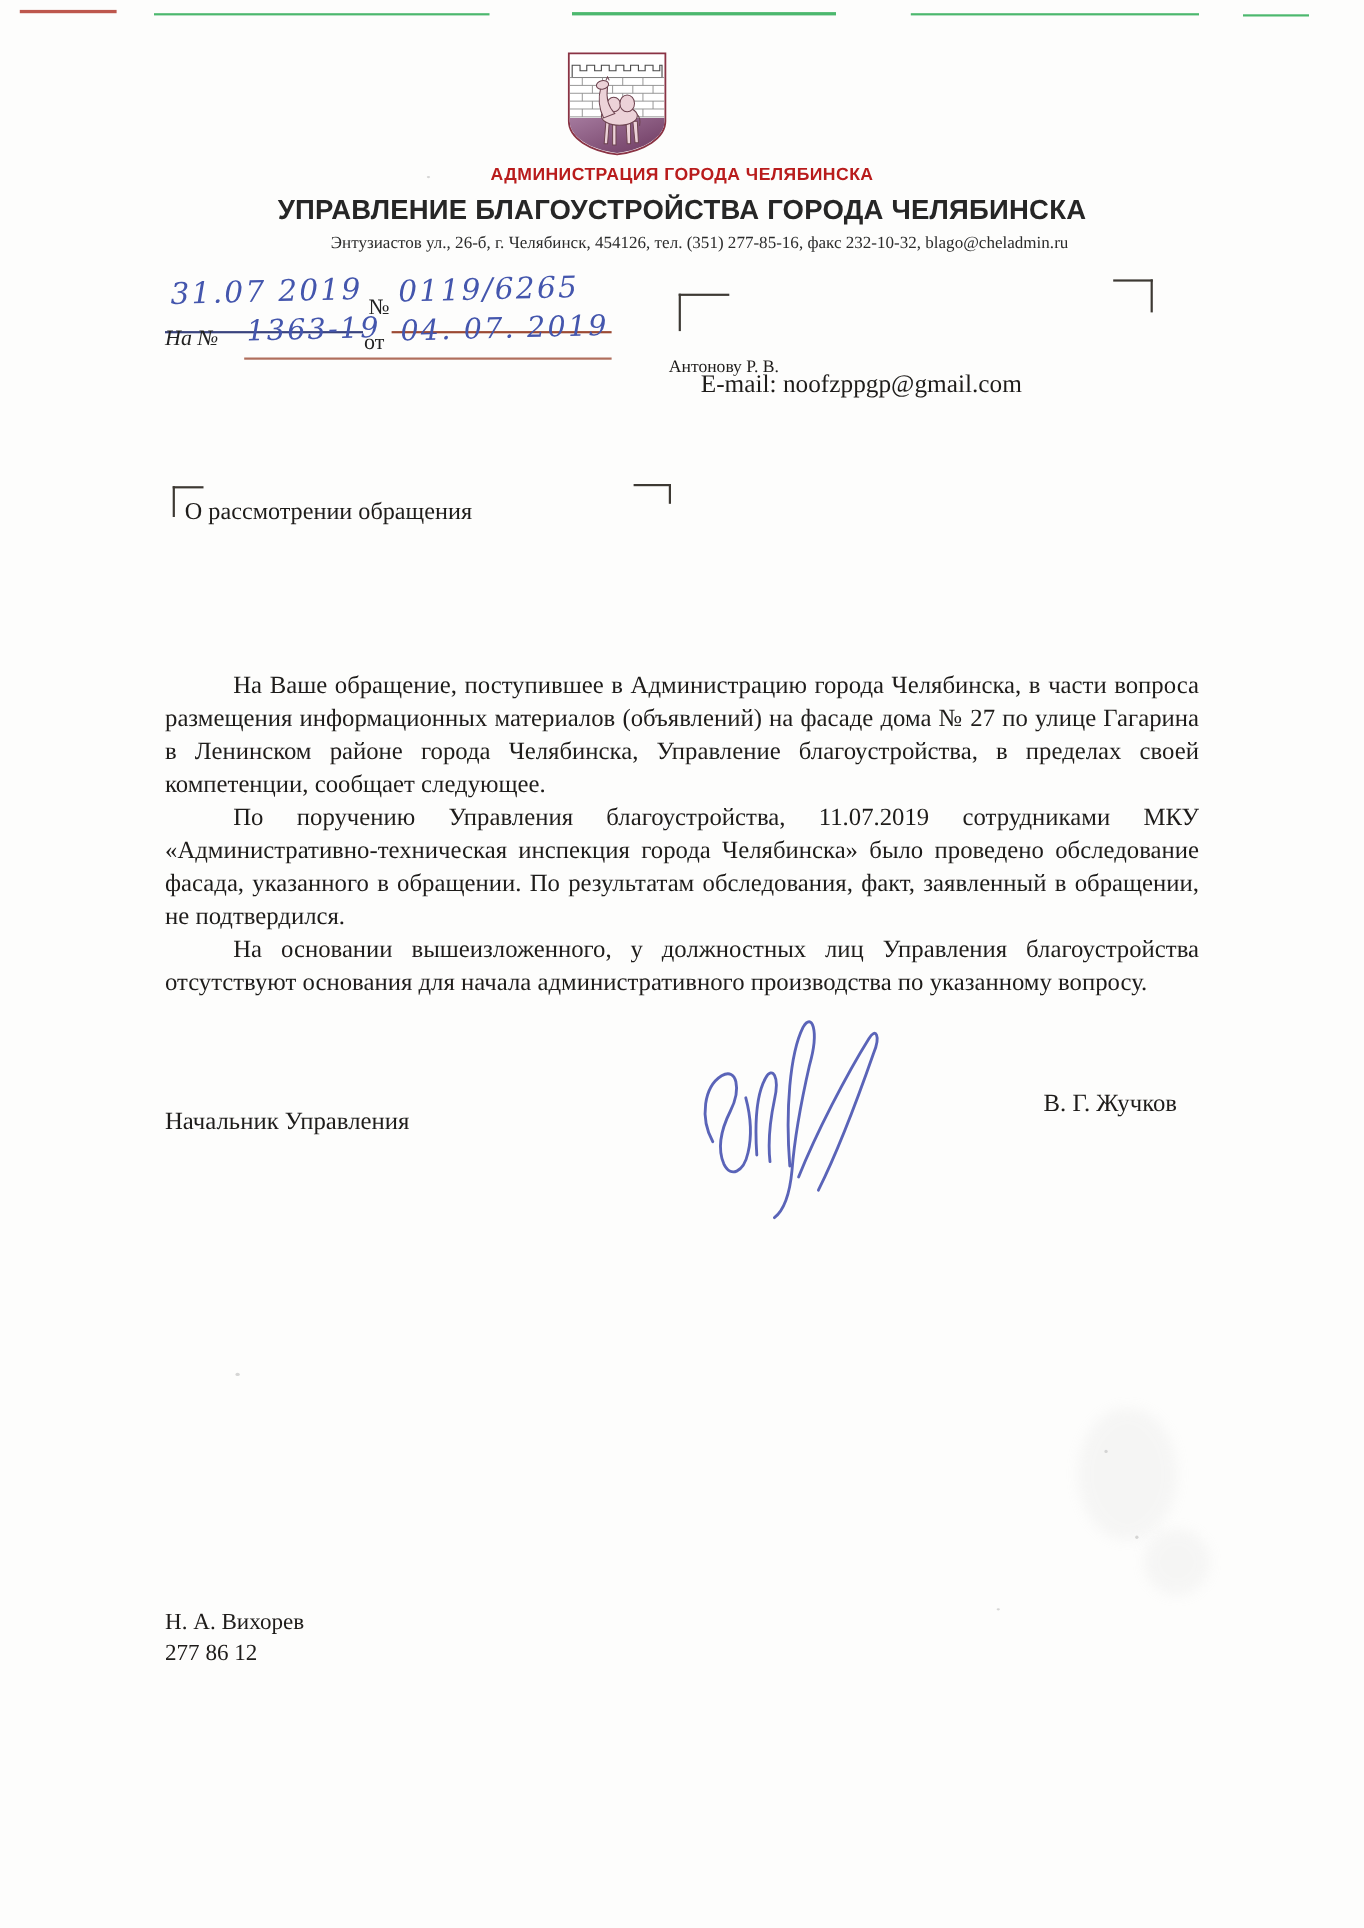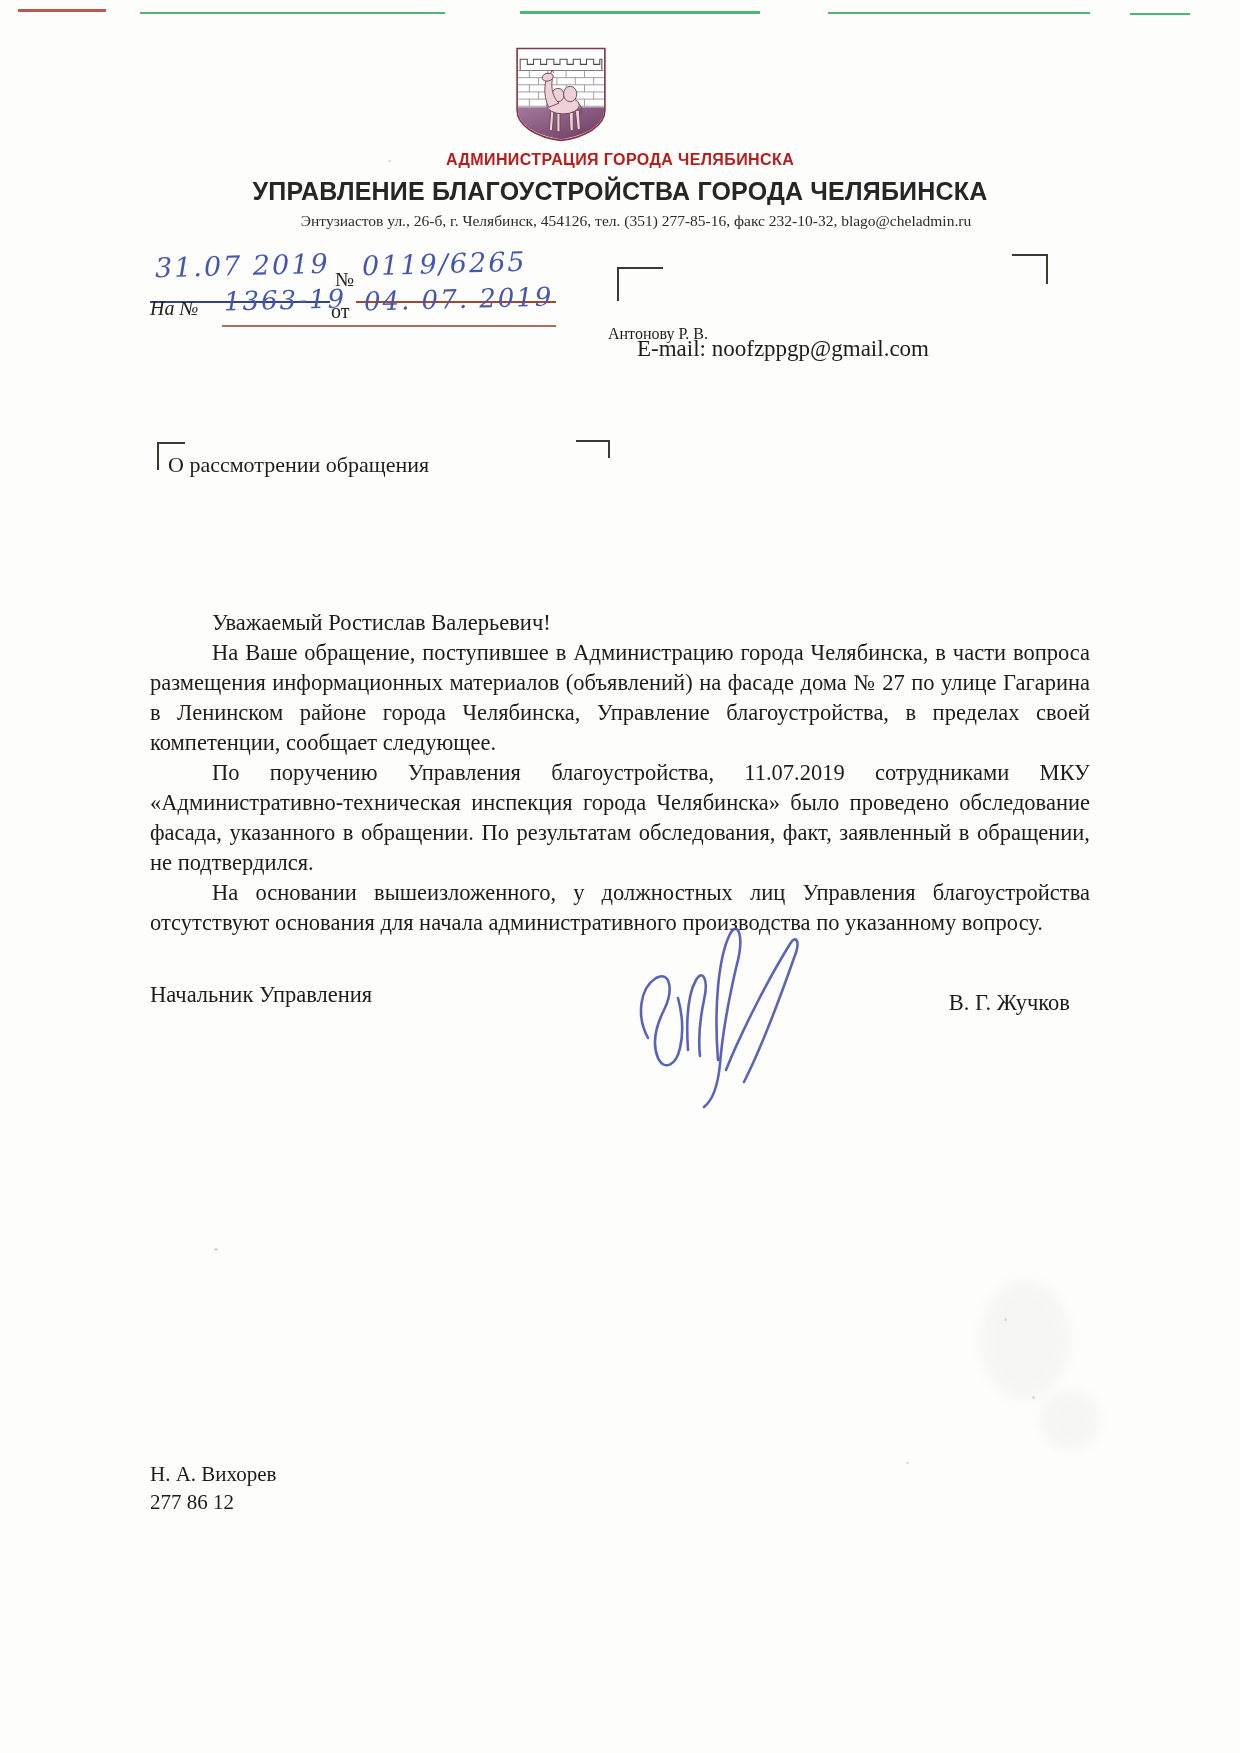--- a/index.html
+++ b/index.html
@@ -41,21 +41,21 @@
   .addressee-name{position:absolute;left:608px;top:278px;font-size:16px;margin-top:47px;}
   .addressee-email{position:absolute;left:637px;top:336px;font-size:23px;}
   
   .subject{position:absolute;left:168px;top:452px;font-size:22px;}
   
   .body-block{position:absolute;left:150px;top:608px;width:940px;}
   .salutation{text-align:center;font-size:23px;margin:0 0 16px 0;}
   .body-block p{font-size:22.5px;line-height:30px;text-align:justify;
     text-indent:62px;margin:0;}
   
-  .sig-position{position:absolute;left:150px;top:982px;font-size:22.5px;}
+  .sig-position{position:absolute;left:150px;top:1006px;font-size:22.5px;}
   .sig-name{position:absolute;left:905px;top:990px;width:165px;text-align:right;font-size:22.5px;}
   .sig-ink{position:absolute;left:618px;top:918px;width:205px;height:195px;}
   
   .exec-name{position:absolute;left:150px;top:1462px;font-size:21px;text-align:right;}
   .exec-phone{position:absolute;left:150px;top:1490px;font-size:21px;}
 </style>
 </head>
 <body>
 
 <div class="page">
@@ -146,21 +146,20 @@
 
   <div class="corner c-tl" style="left:617px;top:267px;width:44px;height:32px;"></div>
   <div class="addressee-name">Антонову Р. В.</div>
   <div class="addressee-email">E-mail: noofzppgp@gmail.com</div>
 
   <div class="corner c-tl" style="left:157px;top:442px;width:26px;height:26px;"></div>
   <div class="corner c-tr" style="left:576px;top:440px;width:32px;height:16px;"></div>
   <div class="subject">О рассмотрении обращения</div>
 
   <div class="body-block">
-    <p class="salutation">Уважаемый Ростислав Валерьевич!</p>
     <p>На Ваше обращение, поступившее в Администрацию города Челябинска, в части вопроса размещения информационных материалов (объявлений) на фасаде дома № 27 по улице Гагарина в Ленинском районе города Челябинска, Управление благоустройства, в пределах своей компетенции, сообщает следующее.</p>
     <p>По поручению Управления благоустройства, 11.07.2019 сотрудниками МКУ «Административно-техническая инспекция города Челябинска» было проведено обследование фасада, указанного в обращении. По результатам обследования, факт, заявленный в обращении, не подтвердился.</p>
     <p>На основании вышеизложенного, у должностных лиц Управления благоустройства отсутствуют основания для начала административного производства по указанному вопросу.</p>
   </div>
 
   <div class="sig-ink">
     <svg viewBox="0 0 205 195" width="205" height="195">
       <g fill="none" stroke="#4d57b2" stroke-width="2.6" stroke-linecap="round" opacity="0.92">
         <path d="M30,120 C18,98 22,70 38,60 C52,52 56,72 46,92 C38,108 34,126 40,140 C46,153 58,148 62,130 C66,113 64,95 60,80"></path>
         <path d="M70,132 C68,102 70,76 78,62 C84,51 91,60 86,82 C82,101 80,120 82,138"></path>

